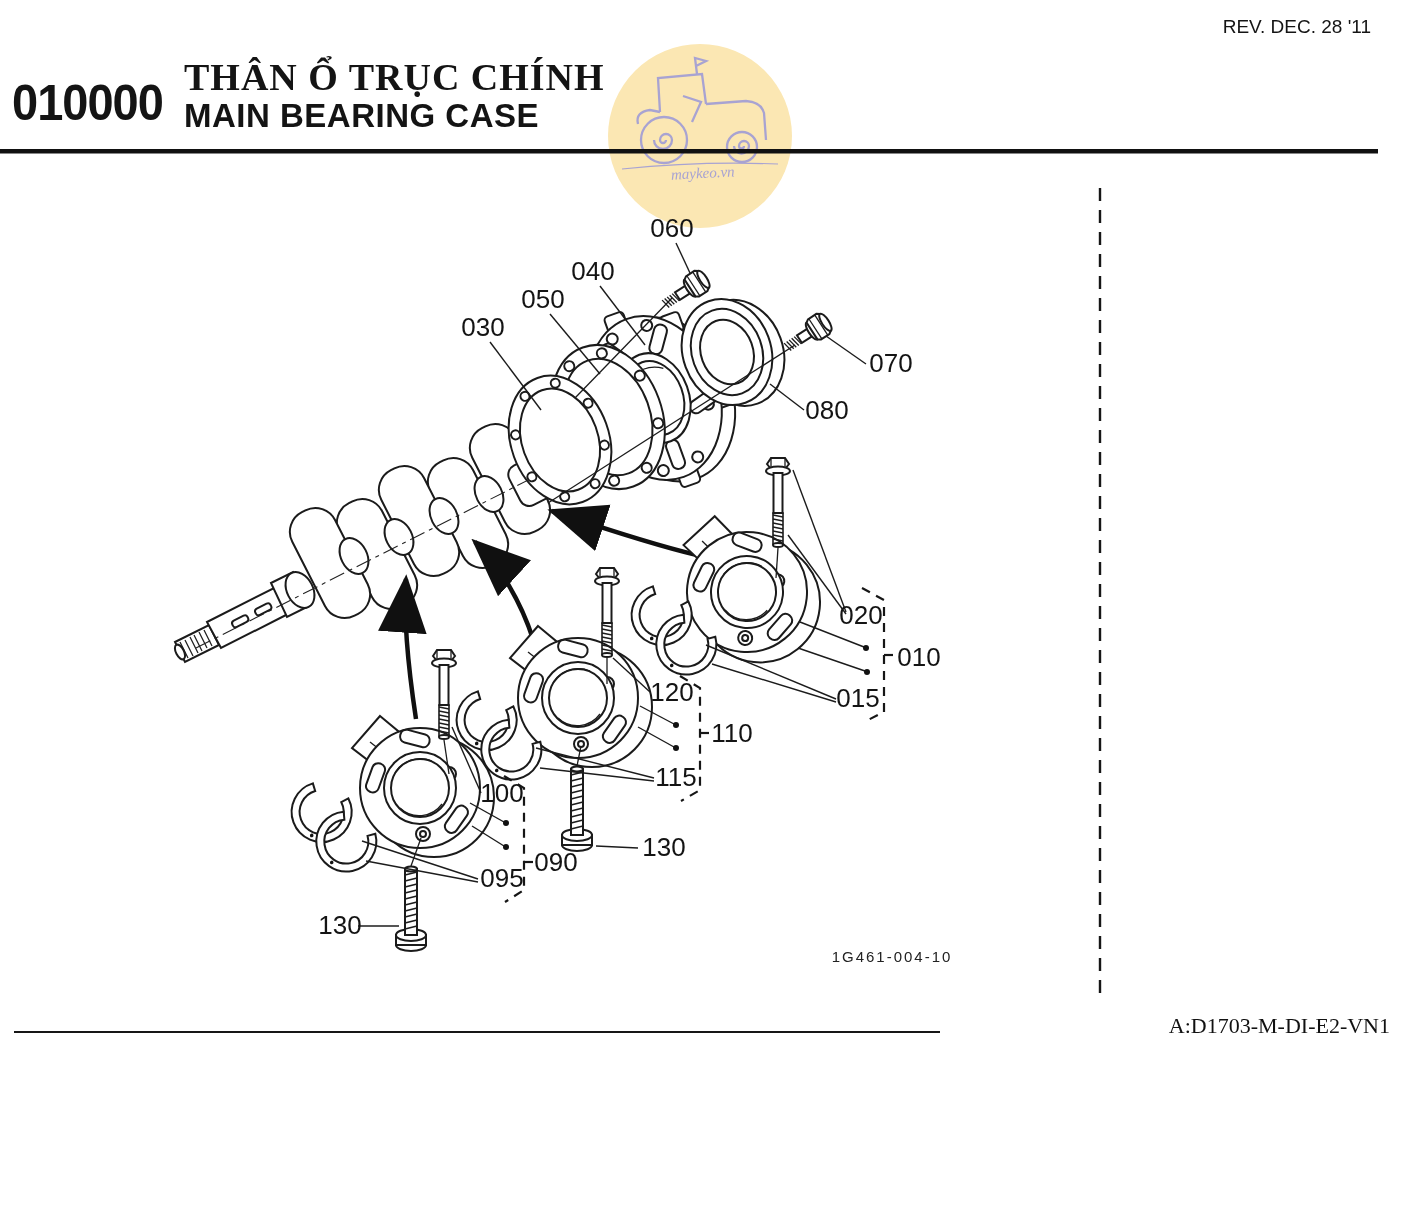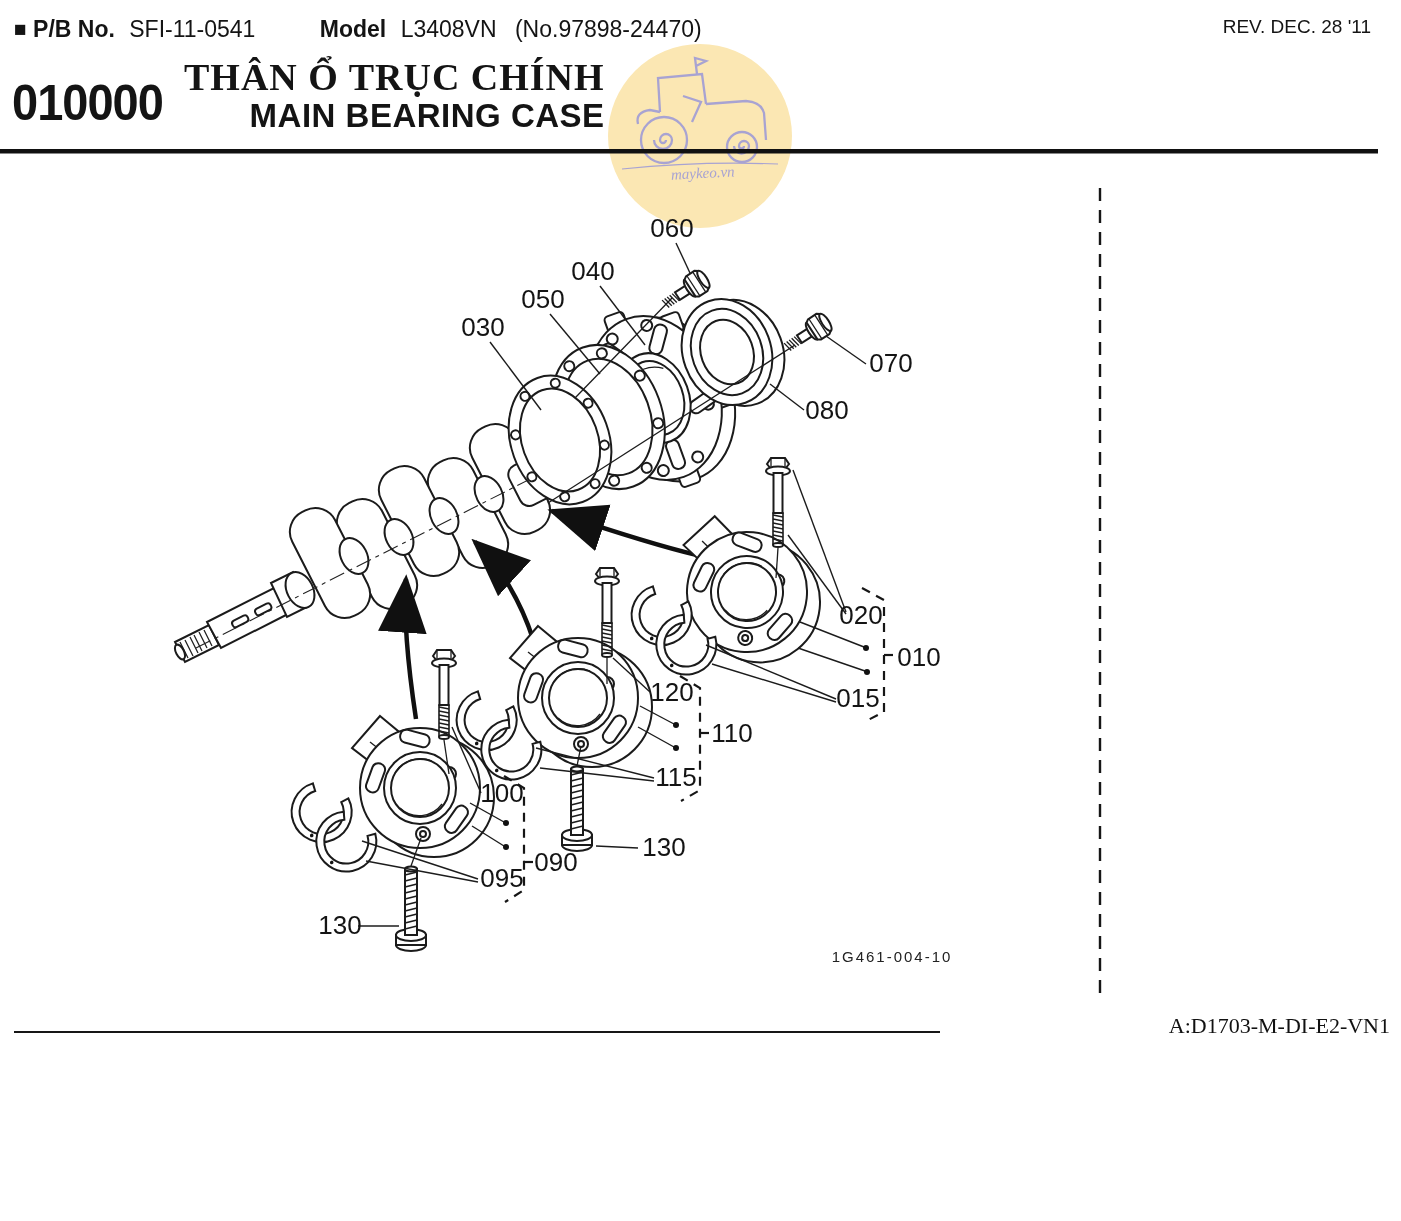--- a/index.html
+++ b/index.html
@@ -11,21 +11,21 @@
   .hline1 .sq{font-size:21px;vertical-align:1px;}
   .hline1 b{font-weight:bold;}
   .m-model{margin-left:58px;}
   .m-val{margin-left:8px;}
   .m-serial{margin-left:12px;}
   .rev{top:16px;right:30px;font-size:19px;}
   .seccode{top:74px;left:12px;font-size:47px;font-weight:bold;letter-spacing:-1px;
            transform:scaleY(1.05);transform-origin:left top;}
   .titles{top:58px;left:184px;line-height:1.0;}
   .title-vi{font-family:"Liberation Serif",serif;font-weight:bold;font-size:38px;letter-spacing:1px;text-align:right;}
-  .title-en{font-family:"Liberation Sans",sans-serif;font-weight:bold;font-size:33px;margin-top:3px;letter-spacing:0.5px;text-align:right;}
+  .title-en{font-family:"Liberation Sans",sans-serif;font-weight:bold;font-size:33px;margin-top:3px;letter-spacing:0.5px;}
   text.callout{font-size:26px;fill:#141414;text-anchor:middle;font-family:"Liberation Sans",sans-serif;}
   text.figcode{font-size:15px;fill:#222;letter-spacing:2px;text-anchor:middle;font-family:"Liberation Sans",sans-serif;}
   text.varcode{font-size:22px;fill:#111;text-anchor:end;font-family:"Liberation Serif",serif;}
   text.wmtext{font-size:15px;font-style:italic;text-anchor:middle;font-family:"Liberation Serif",serif;}
   .ink{stroke:#1b1b1b;fill:#ffffff;stroke-width:2;}
   .thin{stroke:#1c1c1c;fill:none;stroke-width:1.3;}
   .leader{stroke:#1c1c1c;fill:none;stroke-width:1.4;}
   .bracket{stroke:#161616;fill:none;stroke-width:2.2;stroke-dasharray:9 7;}
   .boldarrow{stroke:#101010;fill:none;stroke-width:4.5;}
   .dot{fill:#111;stroke:none;}
@@ -323,28 +323,20 @@
     <text class="callout" x="556" y="871">090</text>
     <text class="callout" x="664" y="856">130</text>
     <text class="callout" x="340" y="934">130</text>
 
     <line x1="1100" y1="188" x2="1100" y2="993" stroke="#161616" stroke-width="2.4" stroke-dasharray="13 9"></line>
     <line x1="14" y1="1032" x2="940" y2="1032" stroke="#161616" stroke-width="2.2"></line>
     <text class="figcode" x="892" y="962">1G461-004-10</text>
     <text class="varcode" x="1390" y="1033">A:D1703-M-DI-E2-VN1</text>
   </svg>
 
-  <div class="hdr hline1">
-    <span class="sq">■</span>
-    <b>P/B No.</b>
-    <span class="m-val">SFI-11-0541</span>
-    <b class="m-model">Model</b>
-    <span class="m-val">L3408VN</span>
-    <span class="m-serial">(No.97898-24470)</span>
-  </div>
   <div class="hdr rev">REV. DEC. 28 '11</div>
   <div class="hdr seccode">010000</div>
   <div class="hdr titles">
     <div class="title-vi">THÂN Ổ TRỤC CHÍNH</div>
     <div class="title-en">MAIN BEARING CASE</div>
   </div>
 
 </div>
 
 </body></html>

